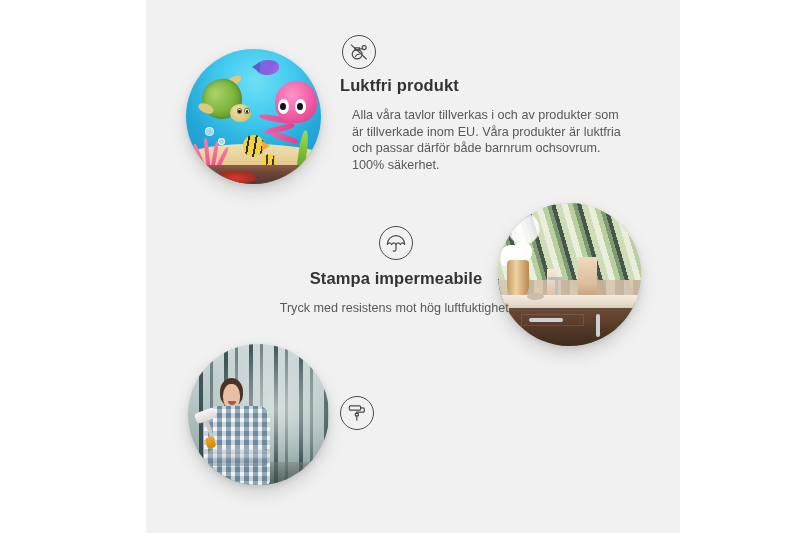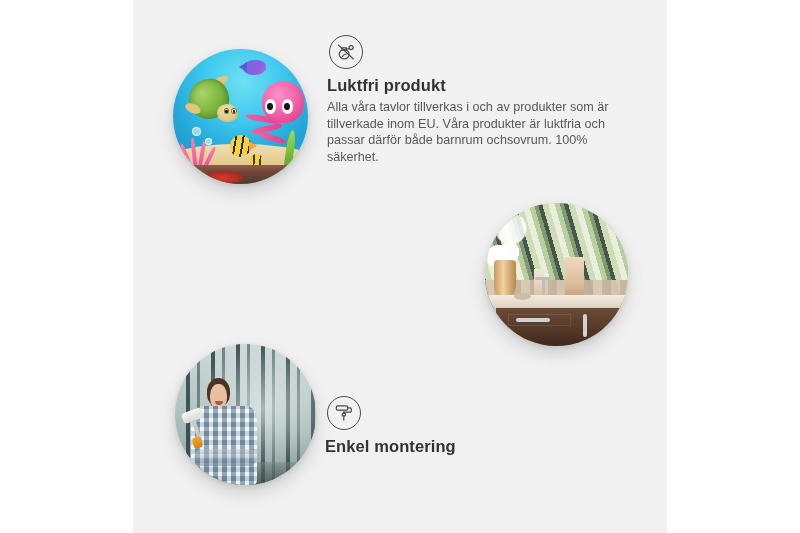--- a/index.html
+++ b/index.html
@@ -16,21 +16,21 @@
 
   
   .canvas {
     position: relative;
     width: 800px;
     height: 533px;
     background: #ffffff;
   }
   .stage {
     position: absolute;
-    left: 133px;
+    left: 146px;
     top: 0;
     width: 534px;
     height: 533px;
     background: #f1f1f1;
     overflow: hidden;
   }
 
   
   .photo {
     position: absolute;
@@ -315,21 +315,21 @@
     box-sizing: border-box;
   }
   .feature h3 {
     margin: 7px 0 4px 0;
     font-size: 16.5px;
     font-weight: 600;
     color: #333333;
     letter-spacing: .1px;
   }
   .feature p {
-    margin: 0;
+    margin: 12px;
     font-size: 12.6px;
     line-height: 16.6px;
     color: #58585a;
   }
 
   #feature-odour { left: 194px; top: 35px; width: 298px; text-align: left; }
   #feature-odour .icon-circle { margin-left: 2px; }
 
   #feature-water { left: 82px; top: 226px; width: 336px; text-align: center; }
   #feature-water .icon-wrap { display: flex; justify-content: center; }
@@ -411,20 +411,33 @@
         <div class="bath-soap"></div>
         <div class="bath-vanity">
           <div class="drawer"></div>
           <div class="handle h1"></div>
           <div class="handle h2"></div>
           <div class="handle h3"></div>
         </div>
       </div>
     </div>
 
+    <div class="feature" id="feature-water">
+      <div class="icon-wrap">
+        <div class="icon-circle">
+          <svg width="22" height="22" viewBox="0 0 24 24" fill="none" stroke="#4a4a4a" stroke-width="1.3" stroke-linecap="round">
+            <path d="M2.6 13.4a9.4 9.4 0 0 1 18.8 0"></path>
+            <path d="M2.6 13.4c1.6-2.1 3.1-2.1 4.7 0 1.6-2.1 3.1-2.1 4.7 0 1.6-2.1 3.1-2.1 4.7 0 1.6-2.1 3.1-2.1 4.7 0"></path>
+            <path d="M12 13.4v5.6a1.9 1.9 0 0 1-3.1 1.5"></path>
+          </svg>
+        </div>
+      </div>
+      <h3>Stampa impermeabile</h3>
+      <p>Tryck med resistens mot hög luftfuktighet.</p>
+    </div>
 
     <div class="photo" id="photo-forest">
       <div class="inner">
         <div class="forest-trees"></div>
         <div class="forest-haze"></div>
         <div class="forest-ground"></div>
         <div class="person">
           <div class="hair"></div>
           <div class="face"></div>
           <div class="smile"></div>
@@ -444,17 +457,16 @@
         <div class="icon-circle">
           <svg width="22" height="22" viewBox="0 0 24 24" fill="none" stroke="#4a4a4a" stroke-width="1.3" stroke-linecap="round" stroke-linejoin="round">
             <rect x="3.6" y="4.2" width="12.4" height="4.6" rx="1.2"></rect>
             <path d="M16 6.5h2.6a1.4 1.4 0 0 1 1.4 1.4v1.7a1.4 1.4 0 0 1-1.4 1.4h-6.8"></path>
             <path d="M11.8 11v1.5"></path>
             <rect x="10.1" y="12.5" width="3.4" height="2.6" rx=".7"></rect>
             <path d="M11.8 15.1v4.6"></path>
           </svg>
         </div>
       </div>
-      <h3>Enkel montering</h3>
     </div>
 
   </div>
 </div>
 
 </body></html>

